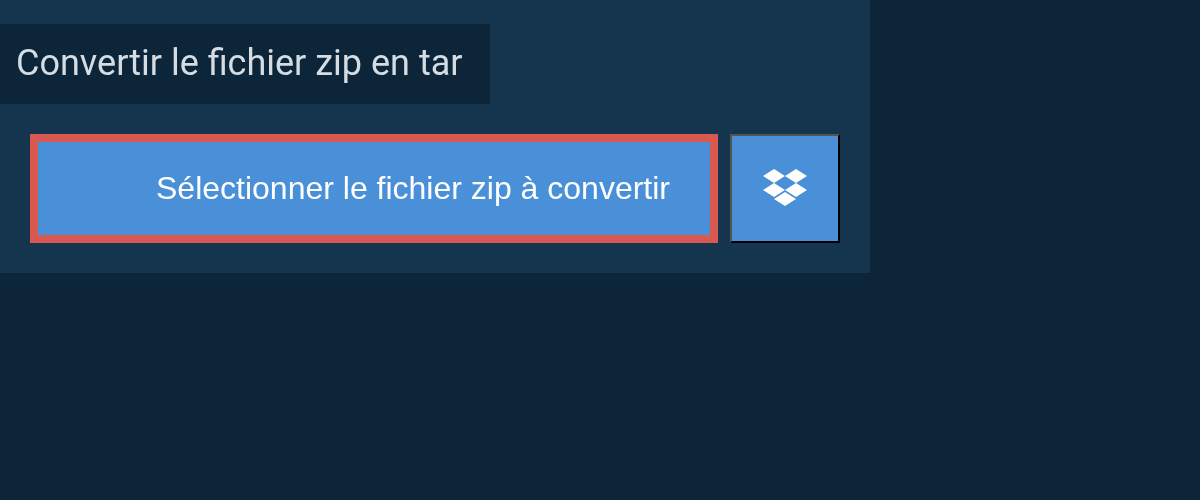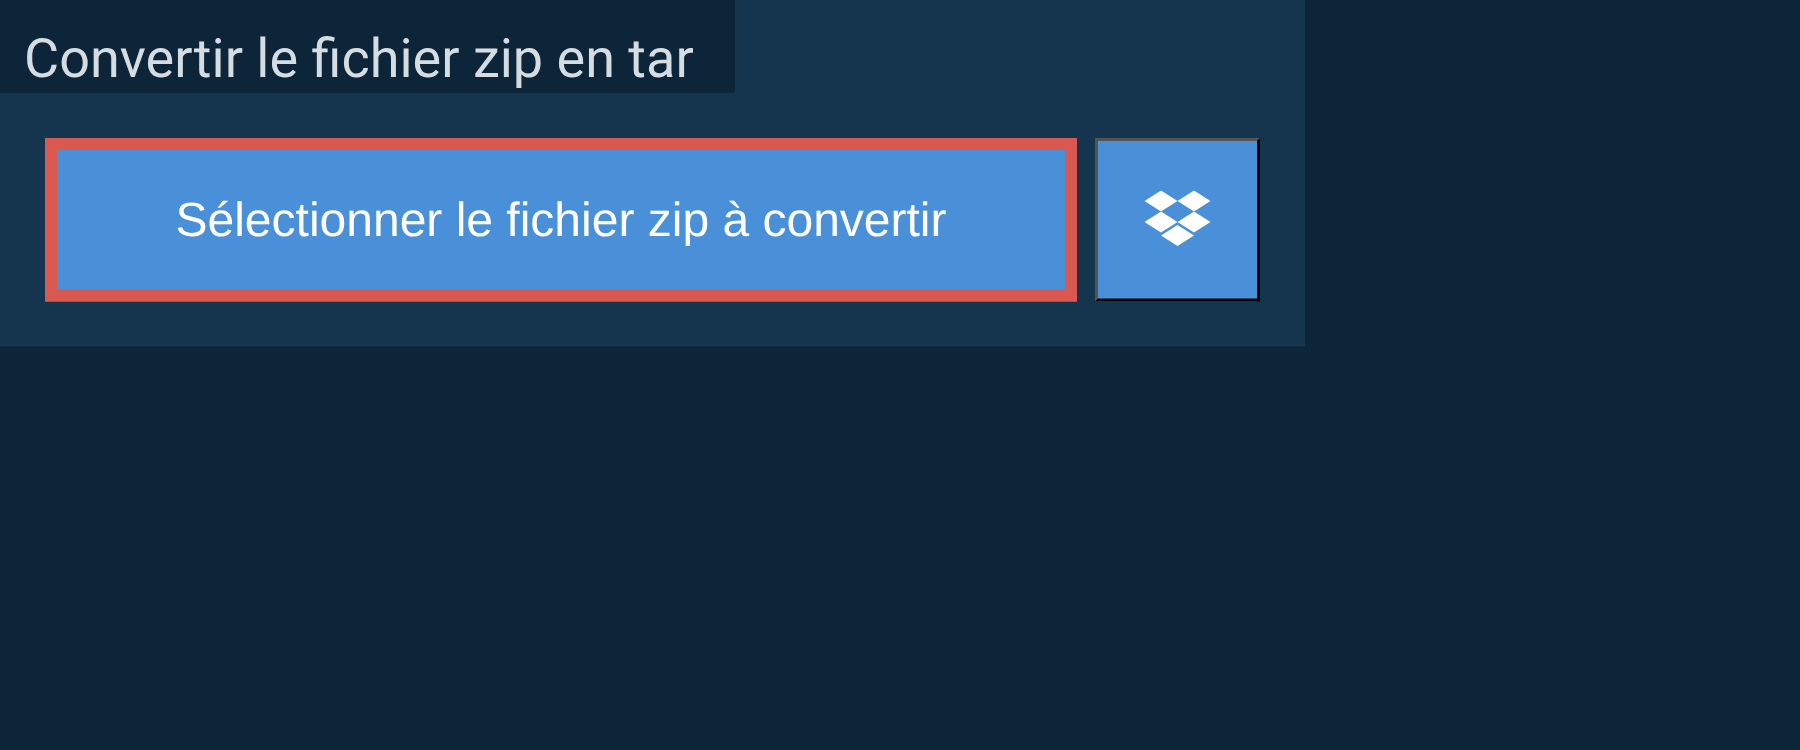--- a/index.html
+++ b/index.html
@@ -16,42 +16,43 @@
     }
     .container {
       background-color: #15354f;
       width: 870px;
       margin: 0;
       position: relative;
     }
     .title-bar {
       background-color: #0d2538;
       display: inline-block;
-      padding: 18px 28px 2px 16px;
+      padding: 18px 28px 20px 16px;
       color: #d5dde3;
       font-size: 36px;
       font-weight: 400;
+      margin-top: 24px;
     }
     .button-row {
       display: flex;
       padding: 30px;
       gap: 12px;
       align-items: stretch;
     }
     .select-file-button {
       background-color: #4a90d9;
       color: #ffffff;
       border: 8px solid #d9584f;
       padding: 28px 40px;
       font-size: 32px;
       font-weight: 400;
       cursor: pointer;
       display: flex;
       align-items: center;
-      justify-content: center;
+      justify-content: flex-end;
       flex: 1;
     }
     .dropbox-button {
       background-color: #4a90d9;
       width: 110px;
       display: flex;
       align-items: center;
       justify-content: center;
       cursor: pointer;
     }

